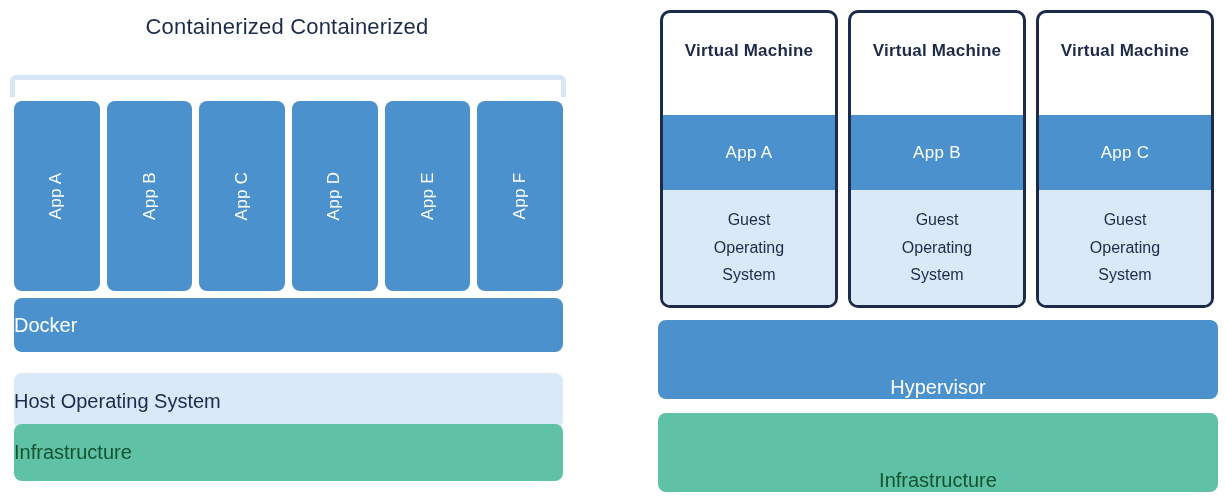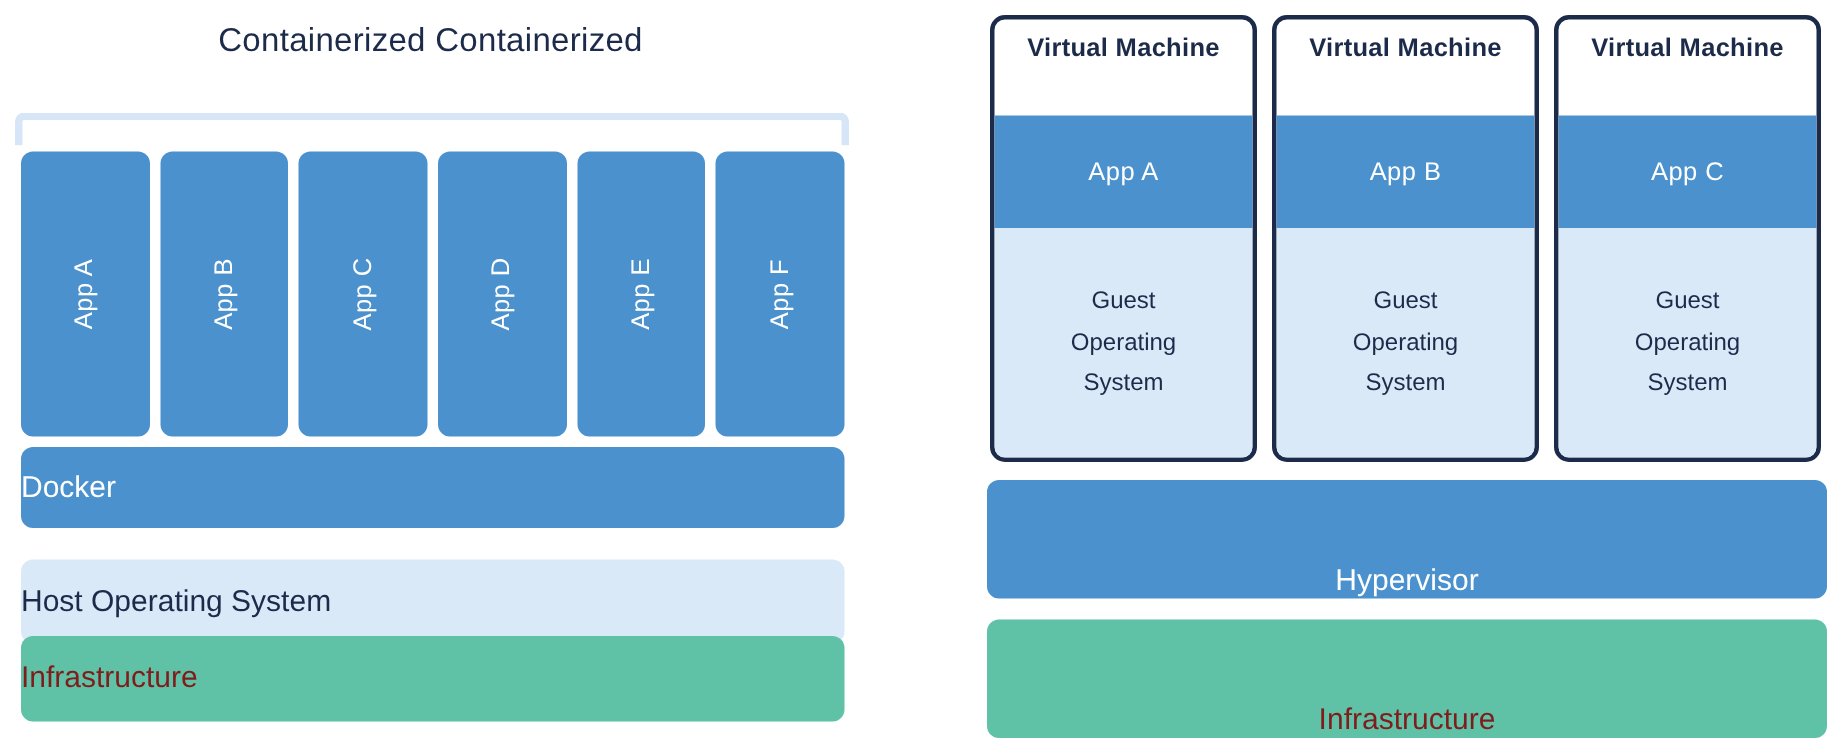--- a/index.html
+++ b/index.html
@@ -52,21 +52,21 @@
   }
 
   .bar {
     position: absolute; left: 3px; width: 549px;
     border-radius: 8px;
     display: flex; align-items: center; justify-content: flex-start;
     font-size: 20px;
   }
   .bar-blue  { background: #4a91ce; color: #ffffff; }
   .bar-light { background: #d9e9f8; color: #1c2b4a; }
-  .bar-green { background: #5fc2a6; color: #7f1d1d; }
+  .bar-green { background: #5fc2a6; color: #14532d; }
 
   .docker-bar  { top: 298px; height: 54px; }
   .hostos-bar  { top: 373px; height: 56px; }
   .infra-left  { top: 424px; height: 57px; }
 
   
   .right-panel { position: absolute; left: 658px; top: 0; width: 560px; height: 501px; }
 
   .vm-row {
     position: absolute; top: 10px; left: 2px; width: 554px; height: 298px;
@@ -74,21 +74,21 @@
   }
   .vm-box {
     width: 178px; height: 298px;
     background: #ffffff;
     border: 3px solid #1c2b4a;
     border-radius: 10px;
     overflow: hidden;
     display: flex; flex-direction: column;
   }
   .vm-title {
-    height: 64px;
+    height: 102px;
     display: flex; align-items: center; justify-content: center;
     padding-bottom: 26px;
     font-size: 17px; font-weight: 700;
     color: #1c2b4a;
     letter-spacing: 0.2px;
   }
   .vm-app {
     height: 75px;
     background: #4a91ce;
     color: #ffffff;

